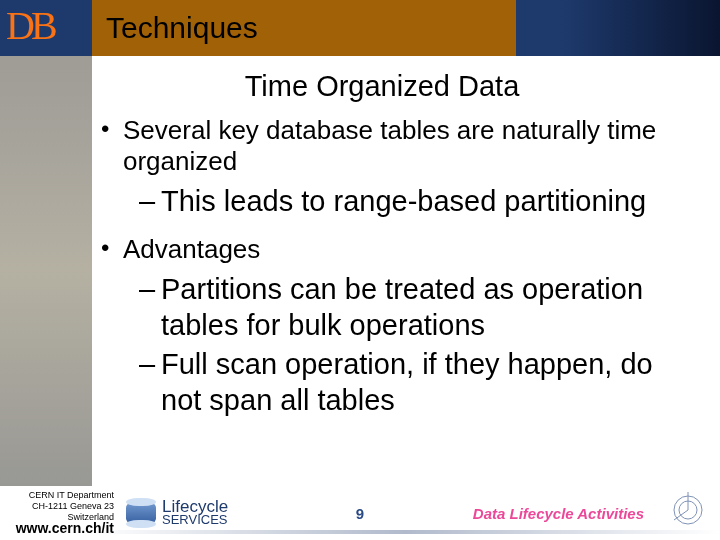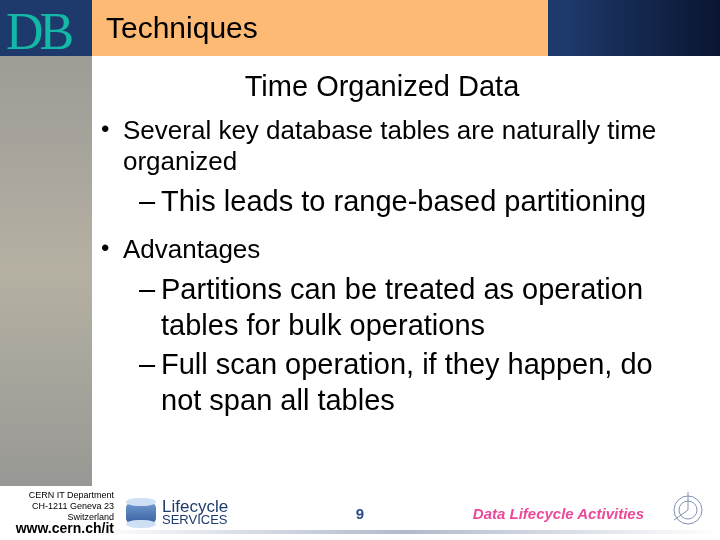--- a/index.html
+++ b/index.html
@@ -3,23 +3,23 @@
 <meta charset="utf-8">
 <style>
   * { margin: 0; padding: 0; box-sizing: border-box; }
   html, body { width: 720px; height: 540px; font-family: Arial, Helvetica, sans-serif; background: #fff; overflow: hidden; }
   .slide { position: relative; width: 720px; height: 540px; }
   .header-band { position: absolute; top: 0; left: 0; width: 720px; height: 56px; background: #1e3a6d; }
   .header-band::after {
     content: ""; position: absolute; right: 0; top: 0; height: 56px; width: 160px;
     background: linear-gradient(90deg, #1e3a6d 0%, #0a1530 100%);
   }
-  .db-logo { position: absolute; left: 6px; top: 2px; color: #14b8a6; font-family: "Georgia", serif; font-size: 52px; letter-spacing: -4px; font-weight: 400; }
+  .db-logo { position: absolute; left: 6px; top: 2px; color: #f97316; font-family: "Georgia", serif; font-size: 40px; letter-spacing: -4px; font-weight: 400; }
   .slide-title {
-    position: absolute; left: 92px; top: 0; width: 456px; height: 56px; background: #fdba74;
+    position: absolute; left: 92px; top: 0; width: 424px; height: 56px; background: #a16207;
     display: flex; align-items: center; padding-left: 14px; font-size: 30px; color: #000; text-align: center;
   }
   .cern-it-top { position: absolute; right: 10px; top: 8px; color: #dfe8f5; font-size: 9px; line-height: 10px; text-align: right; }
   .cern-it-top .it { font-size: 24px; font-weight: bold; letter-spacing: 1px; }
   .left-photo { position: absolute; left: 0; top: 56px; width: 92px; height: 430px; background: linear-gradient(180deg, #2a2416 0%, #3a3322 20%, #5a5030 50%, #1a1a12 100%); opacity: 0.45; }
   .content { position: absolute; left: 97px; top: 70px; width: 590px; }
   .subtitle { text-align: center; font-size: 29px; color: #000; margin-bottom: 12px; margin-left: -20px; }
   ul.top { list-style: none; }
   ul.top > li { position: relative; padding-left: 26px; font-size: 26px; color: #000; line-height: 1.18; margin-bottom: 8px; }
   ul.top > li::before { content: "•"; position: absolute; left: 4px; top: 0; font-size: 24px; }

